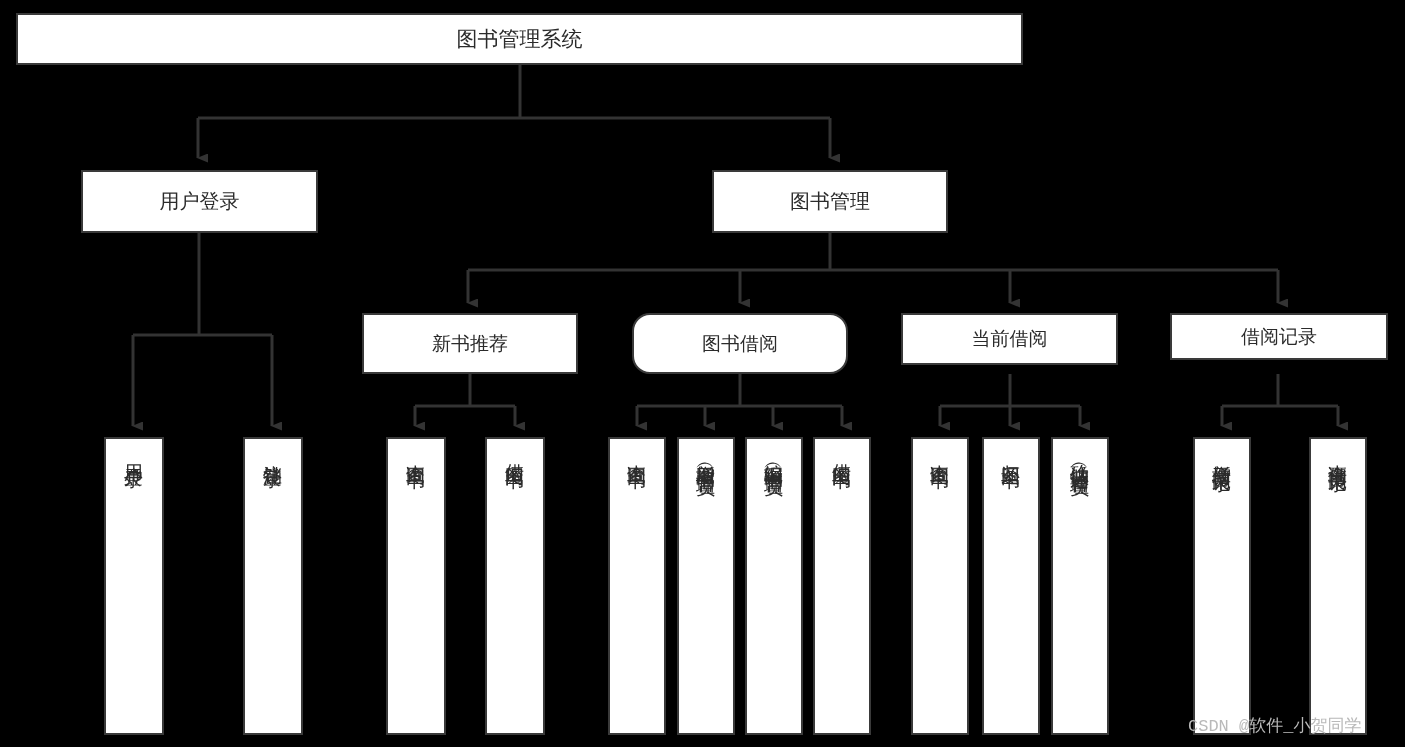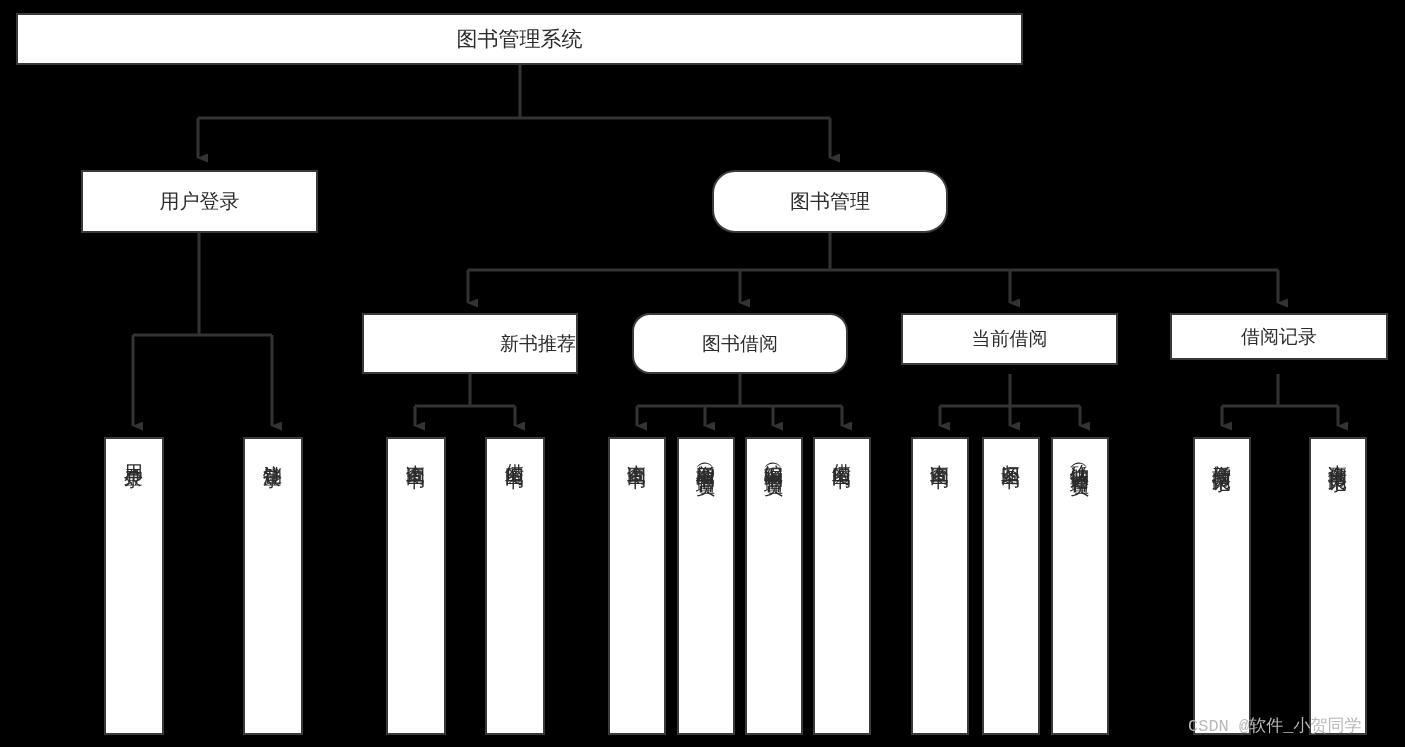--- a/index.html
+++ b/index.html
@@ -130,25 +130,25 @@
     </g>
   </svg>
 
   <div class="node root" style="left:16px; top:13px; width:1007px; height:52px;">
     <span>图书管理系统</span>
   </div>
 
   <div class="node level2" style="left:81px; top:170px; width:237px; height:63px;">
     <span>用户登录</span>
   </div>
-  <div class="node level2" style="left:712px; top:170px; width:236px; height:63px;border-radius:23px;">
+  <div class="node level2" style="left:712px; top:170px; width:236px; height:63px;">
     <span>图书管理</span>
   </div>
 
-  <div class="node level3" style="left:362px; top:313px; width:216px; height:61px;justify-content:flex-end;">
+  <div class="node level3" style="left:362px; top:313px; width:216px; height:61px;">
     <span>新书推荐</span>
   </div>
   <div class="node level3" style="left:632px; top:313px; width:216px; height:61px;border-radius:18px;">
     <span>图书借阅</span>
   </div>
   <div class="node level3" style="left:901px; top:313px; width:217px; height:52px;">
     <span>当前借阅</span>
   </div>
   <div class="node level3" style="left:1170px; top:313px; width:218px; height:47px;">
     <span>借阅记录</span>

